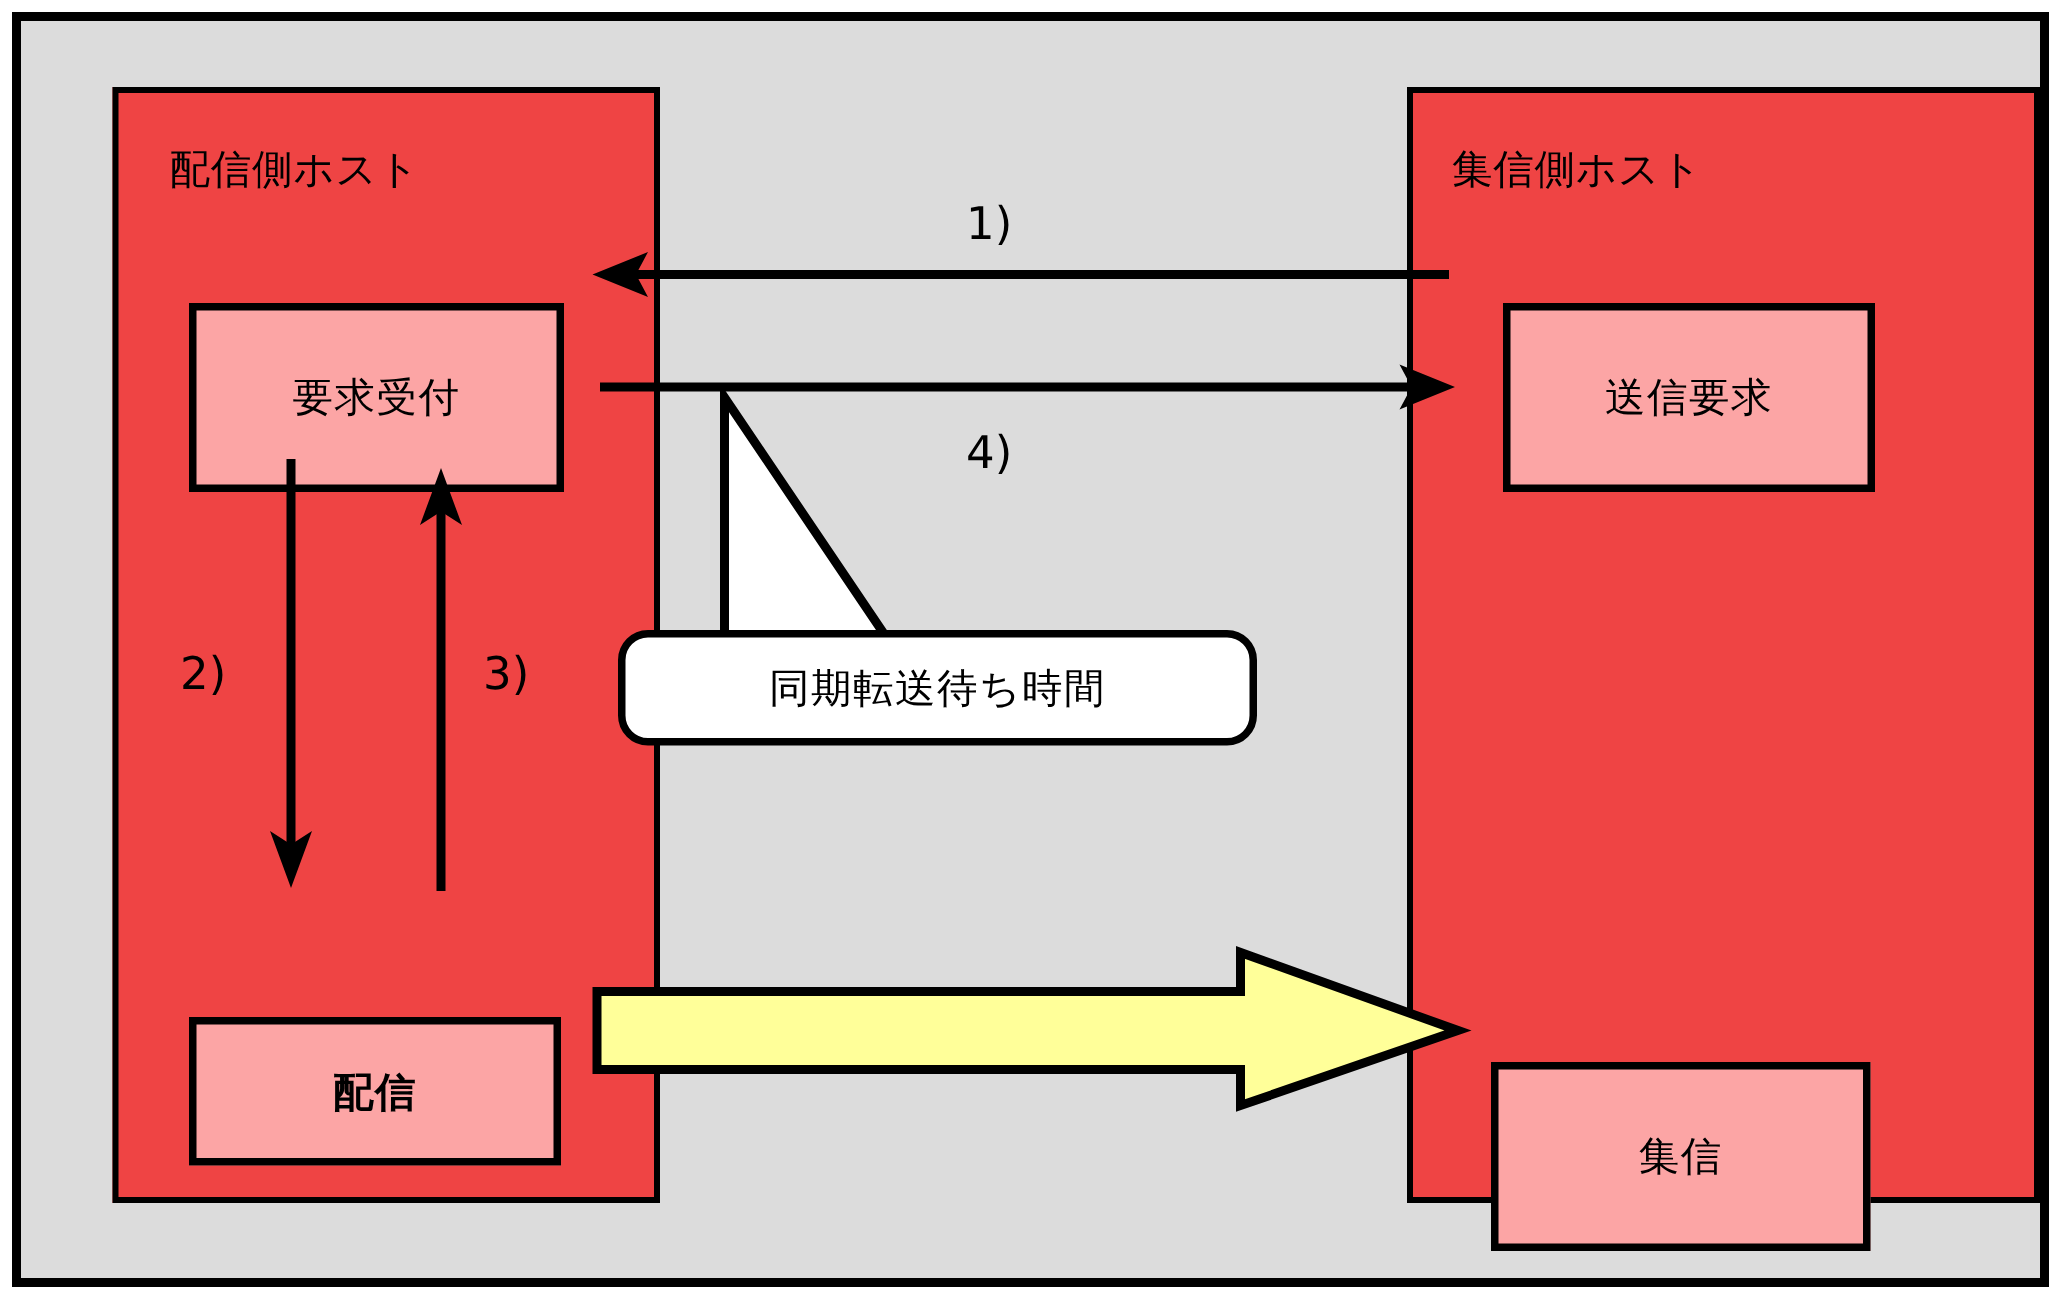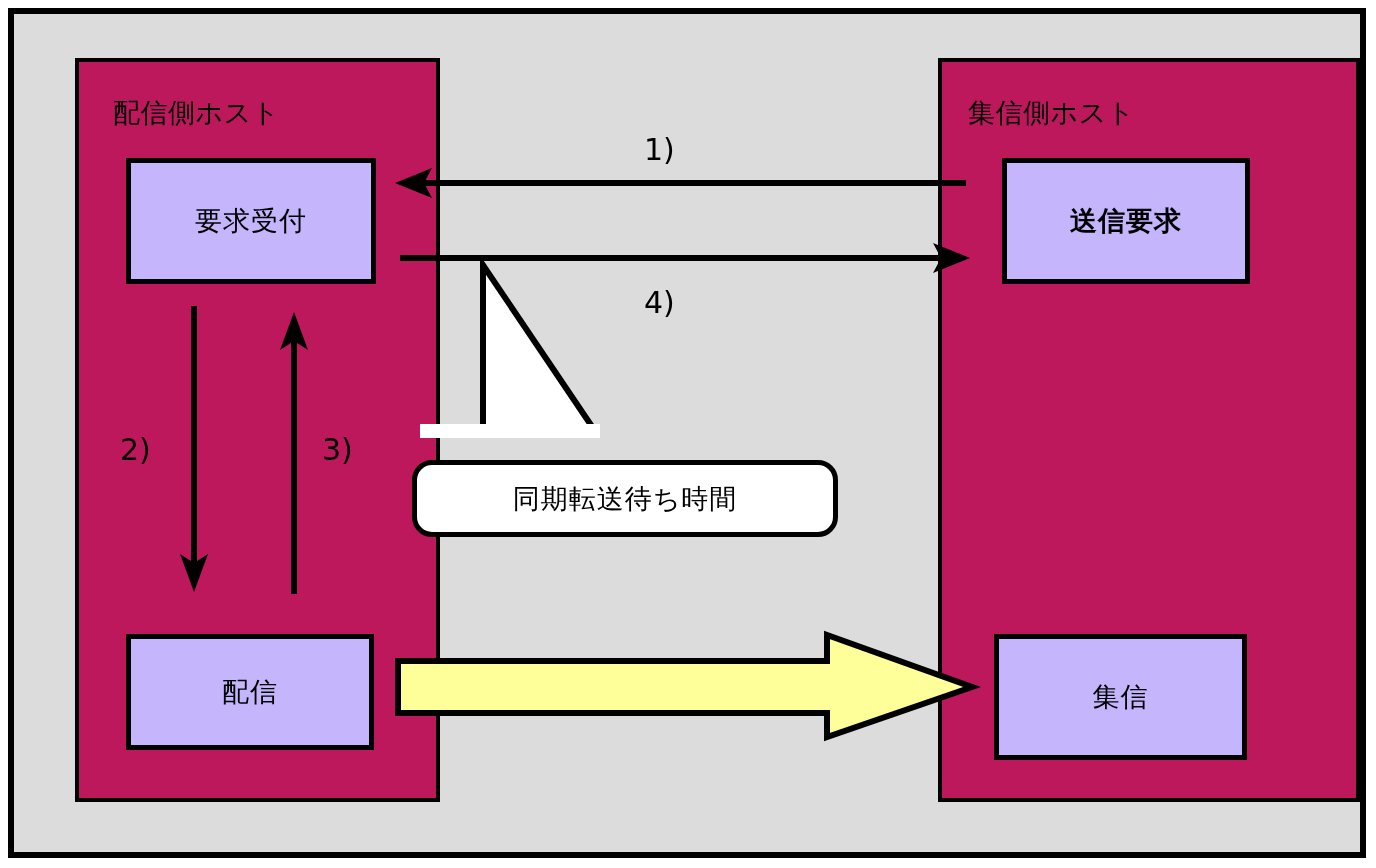--- a/index.html
+++ b/index.html
@@ -24,54 +24,55 @@
     top: 8px;
     width: 1358px;
     height: 850px;
     background: #dcdcdc;
     border: 6px solid #000000;
     box-sizing: border-box;
   }
   
   .host-panel {
     position: absolute;
-    background: #be185d;
+    background: #ef4444;
     border: 4px solid #000000;
     box-sizing: border-box;
   }
   #host-left  { left: 75px;  top: 58px; width: 365px; height: 744px; }
   #host-right { left: 938px; top: 58px; width: 422px; height: 744px; }
 
   .host-title {
     position: absolute;
     font-size: 27px;
     color: #000000;
     white-space: nowrap;
     letter-spacing: 0.5px;
   }
   #host-left .host-title  { left: 34px; top: 33px; }
   #host-right .host-title { left: 26px; top: 33px; }
 
   
   .proc-box {
     position: absolute;
-    background: #c4b5fd;
+    background: #fca5a5;
     border: 5px solid #000000;
     box-sizing: border-box;
     display: flex;
     align-items: center;
     justify-content: center;
     font-size: 27px;
     color: #000000;
     letter-spacing: 1px;
+    margin-top: 44px;
   }
   #box-request-accept { left: 126px;  top: 158px; width: 250px; height: 126px; }
-  #box-send-request   { left: 1002px; top: 158px; width: 248px; height: 126px; font-weight: bold; }
-  #box-distribute     { left: 126px;  top: 634px; width: 248px; height: 116px; }
-  #box-collect        { left: 994px;  top: 634px; width: 253px; height: 126px; }
+  #box-send-request   { left: 1002px; top: 158px; width: 248px; height: 126px; }
+  #box-distribute     { left: 126px;  top: 634px; width: 248px; height: 99px; font-weight: bold; }
+  #box-collect        { left: 994px;  top: 664px; width: 253px; height: 126px; }
 
   
   #overlay {
     position: absolute;
     left: 0;
     top: 0;
     width: 1376px;
     height: 868px;
     pointer-events: none;
   }
@@ -98,21 +99,20 @@
     background: #ffffff;
     border: 5px solid #000000;
     border-radius: 20px;
     box-sizing: border-box;
     display: flex;
     align-items: center;
     justify-content: center;
     font-size: 27px;
     color: #000000;
     letter-spacing: 1px;
-    margin-top: 40px;
   }
 
   
   .transfer-label {
     position: absolute;
     left: 398px;
     top: 661px;
     width: 430px;
     height: 52px;
     display: flex;

